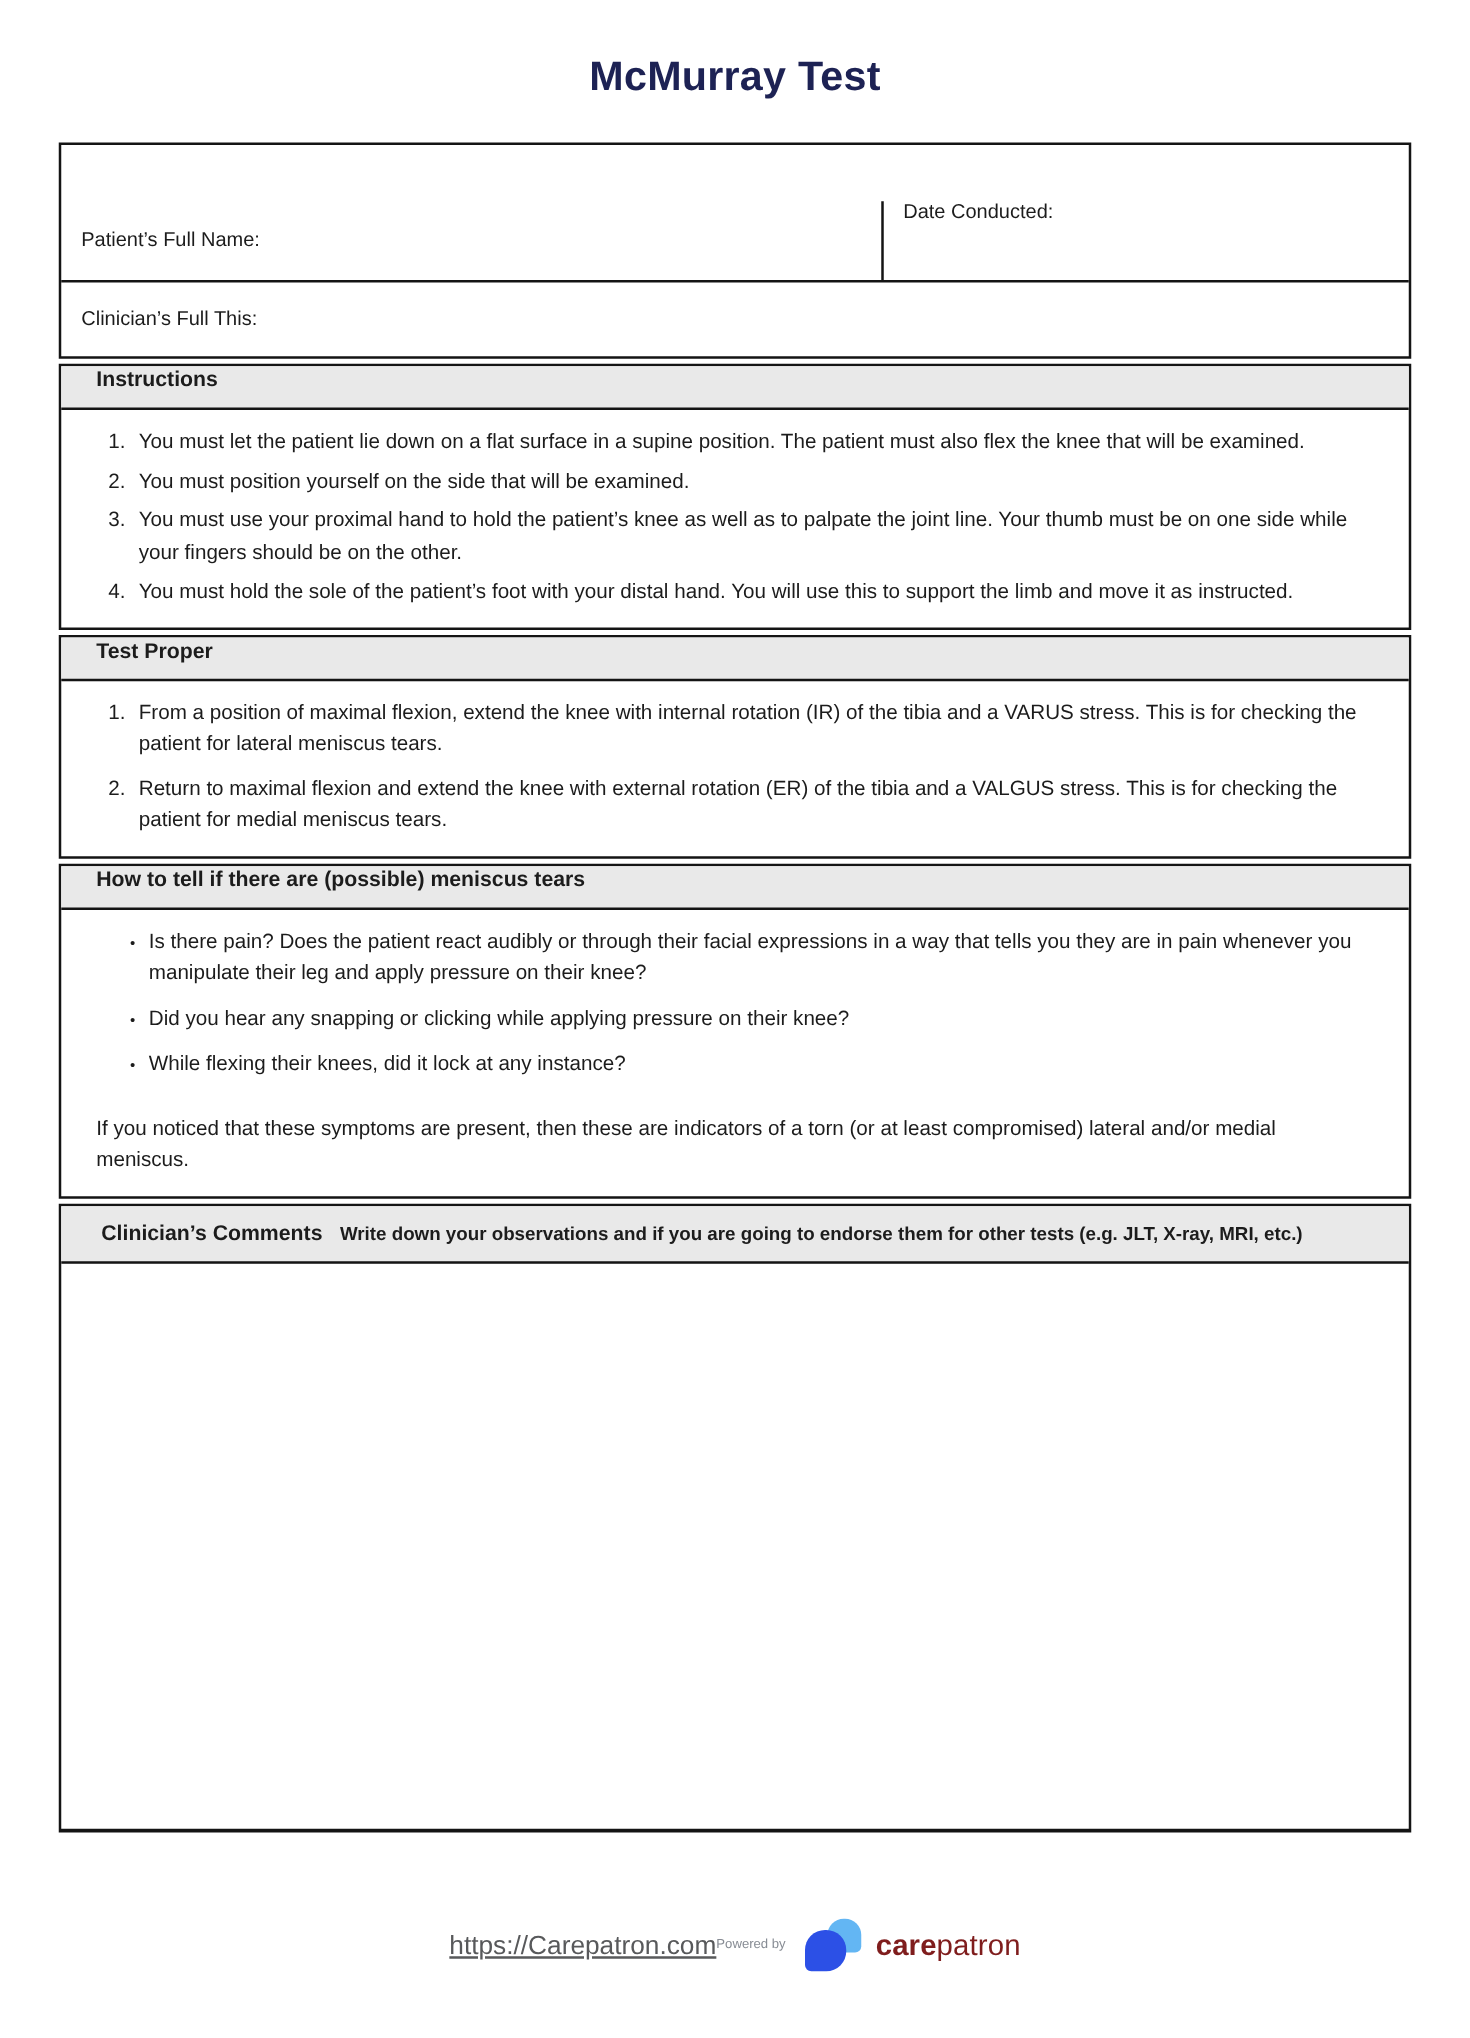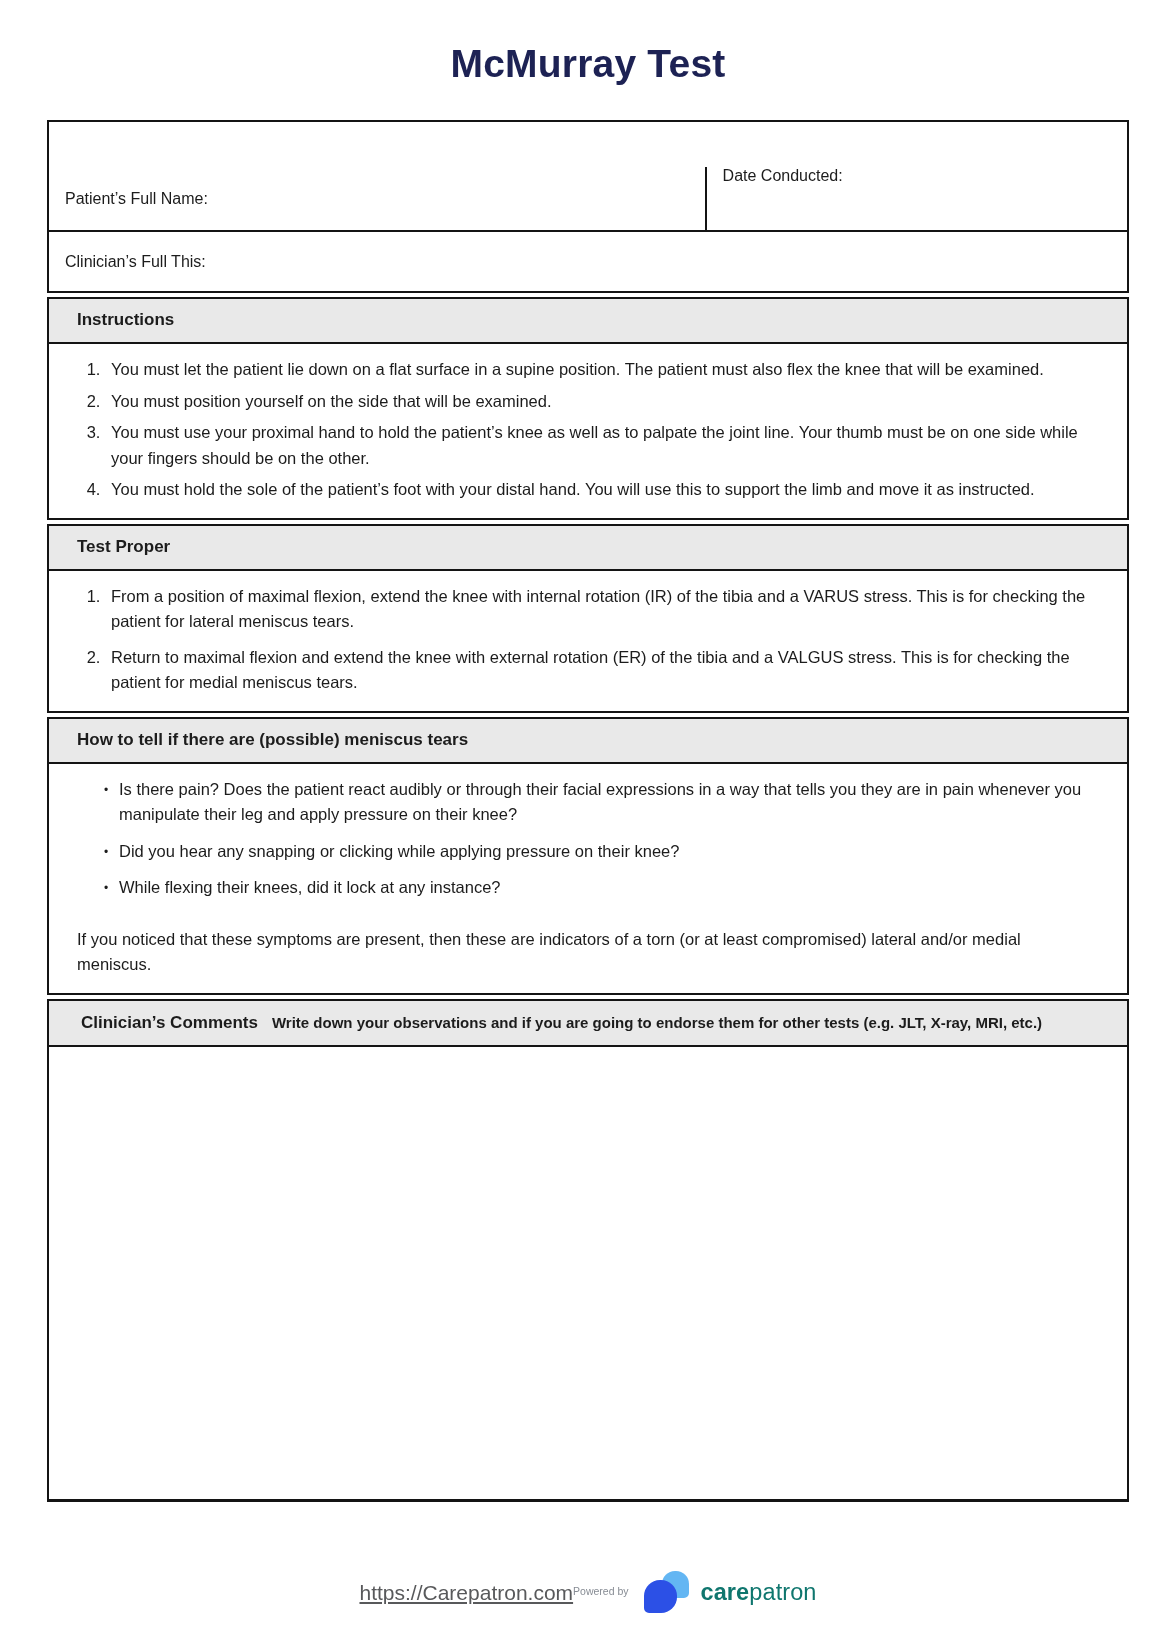--- a/index.html
+++ b/index.html
@@ -13,21 +13,21 @@
     position: relative;
     overflow: hidden;
   }
   .page { padding: 0 47px; }
 
   h1.doc-title {
     margin: 0;
     padding-top: 42px;
     padding-bottom: 34px;
     text-align: center;
-    font-size: 39px;
+    font-size: 33px;
     font-weight: bold;
     color: #1d2254;
     letter-spacing: 0.2px;
   }
 
   .box {
     border: 2px solid #141414;
     margin-bottom: 4px;
     background: #ffffff;
   }
@@ -49,21 +49,21 @@
   .info-table .cell-right { flex: 1 1 auto; }
   .info-table .trow2 {
     border-top: 2px solid #141414;
   }
   .info-table .trow2 .cell { min-height: 59px; }
 
   
   .box-header {
     background: #e9e9e9;
     border-bottom: 2px solid #141414;
-    padding: 11px 28px 12px 28px;
+    padding: 1px 28px 12px 28px;
     font-size: 17px;
     font-weight: bold;
     line-height: 20px;
   }
   .box-body {
     padding: 13px 30px 15px 28px;
     font-size: 16.5px;
     line-height: 25.5px;
   }
   .box-body ol {
@@ -163,21 +163,21 @@
     left: 2px;
     bottom: 3px;
     width: 33px;
     height: 33px;
     background: #2c50e6;
     border-radius: 16px 16px 16px 5px;
     z-index: 2;
   }
   .wordmark {
     font-size: 23.5px;
-    color: #0f766e;
+    color: #7f1d1d;
     letter-spacing: 0.1px;
   }
   .wordmark b { font-weight: bold; }
 </style>
 </head>
 <body>
 
 <div class="page">
 
   <h1 class="doc-title">McMurray Test</h1>

